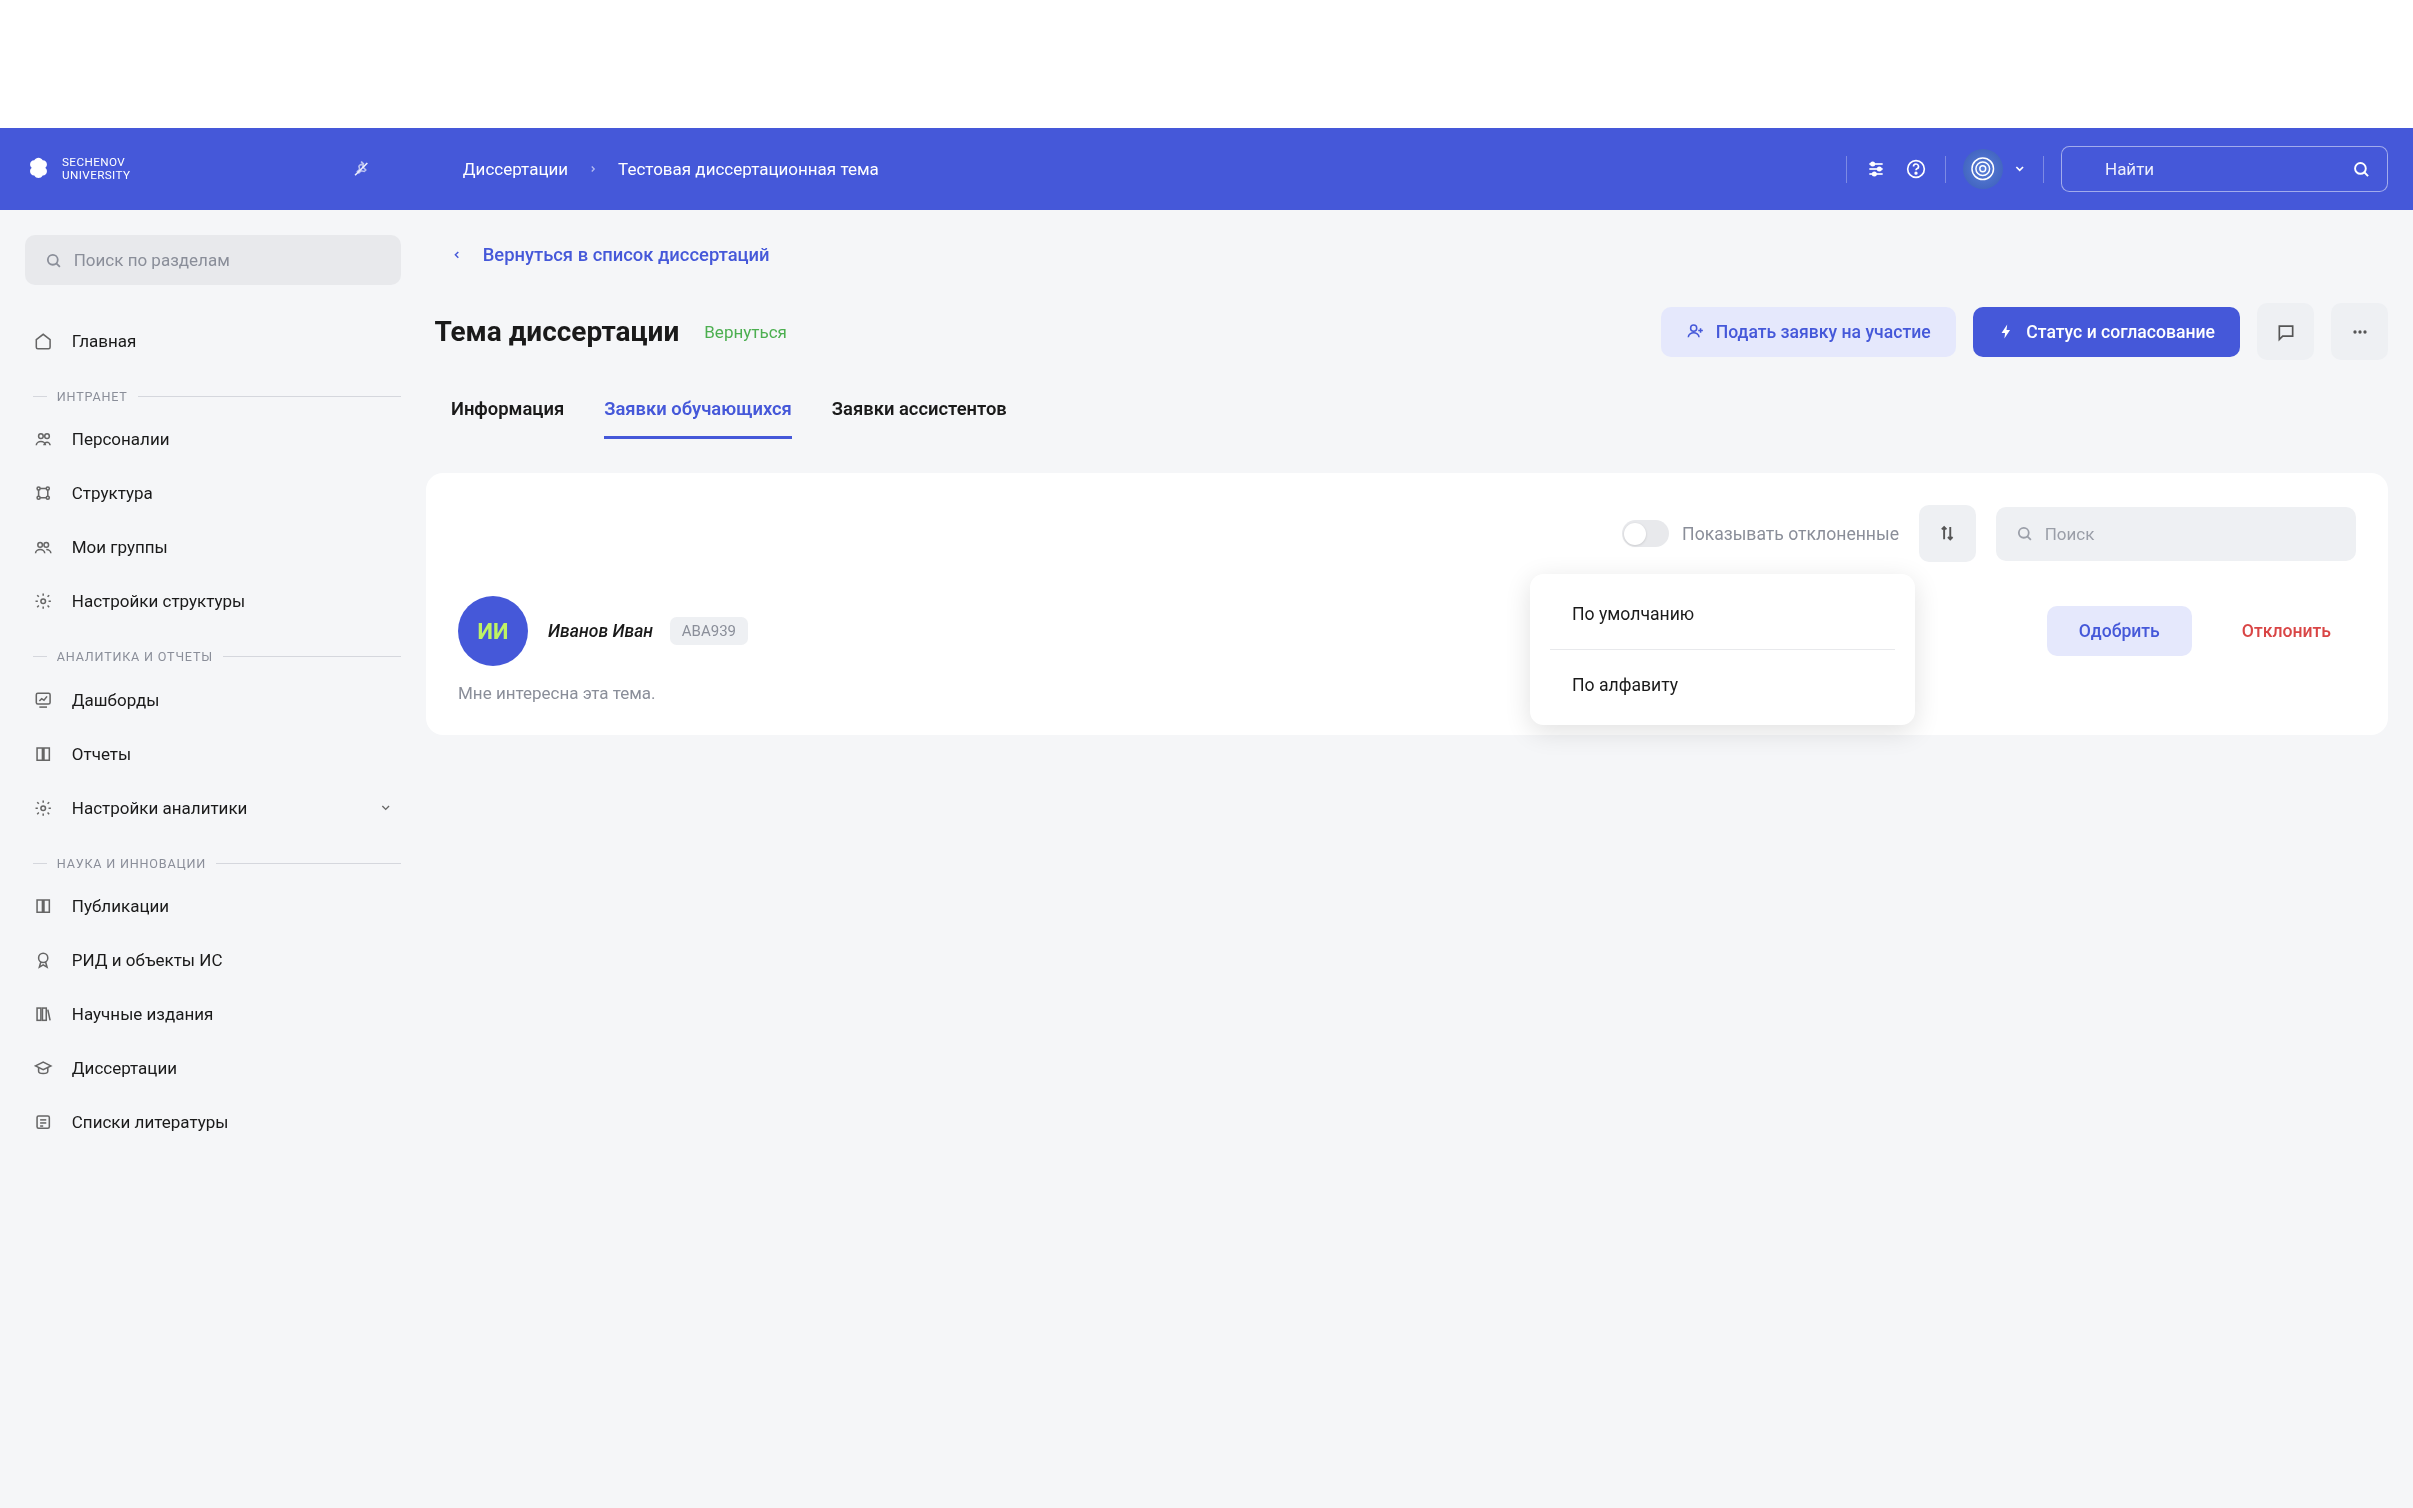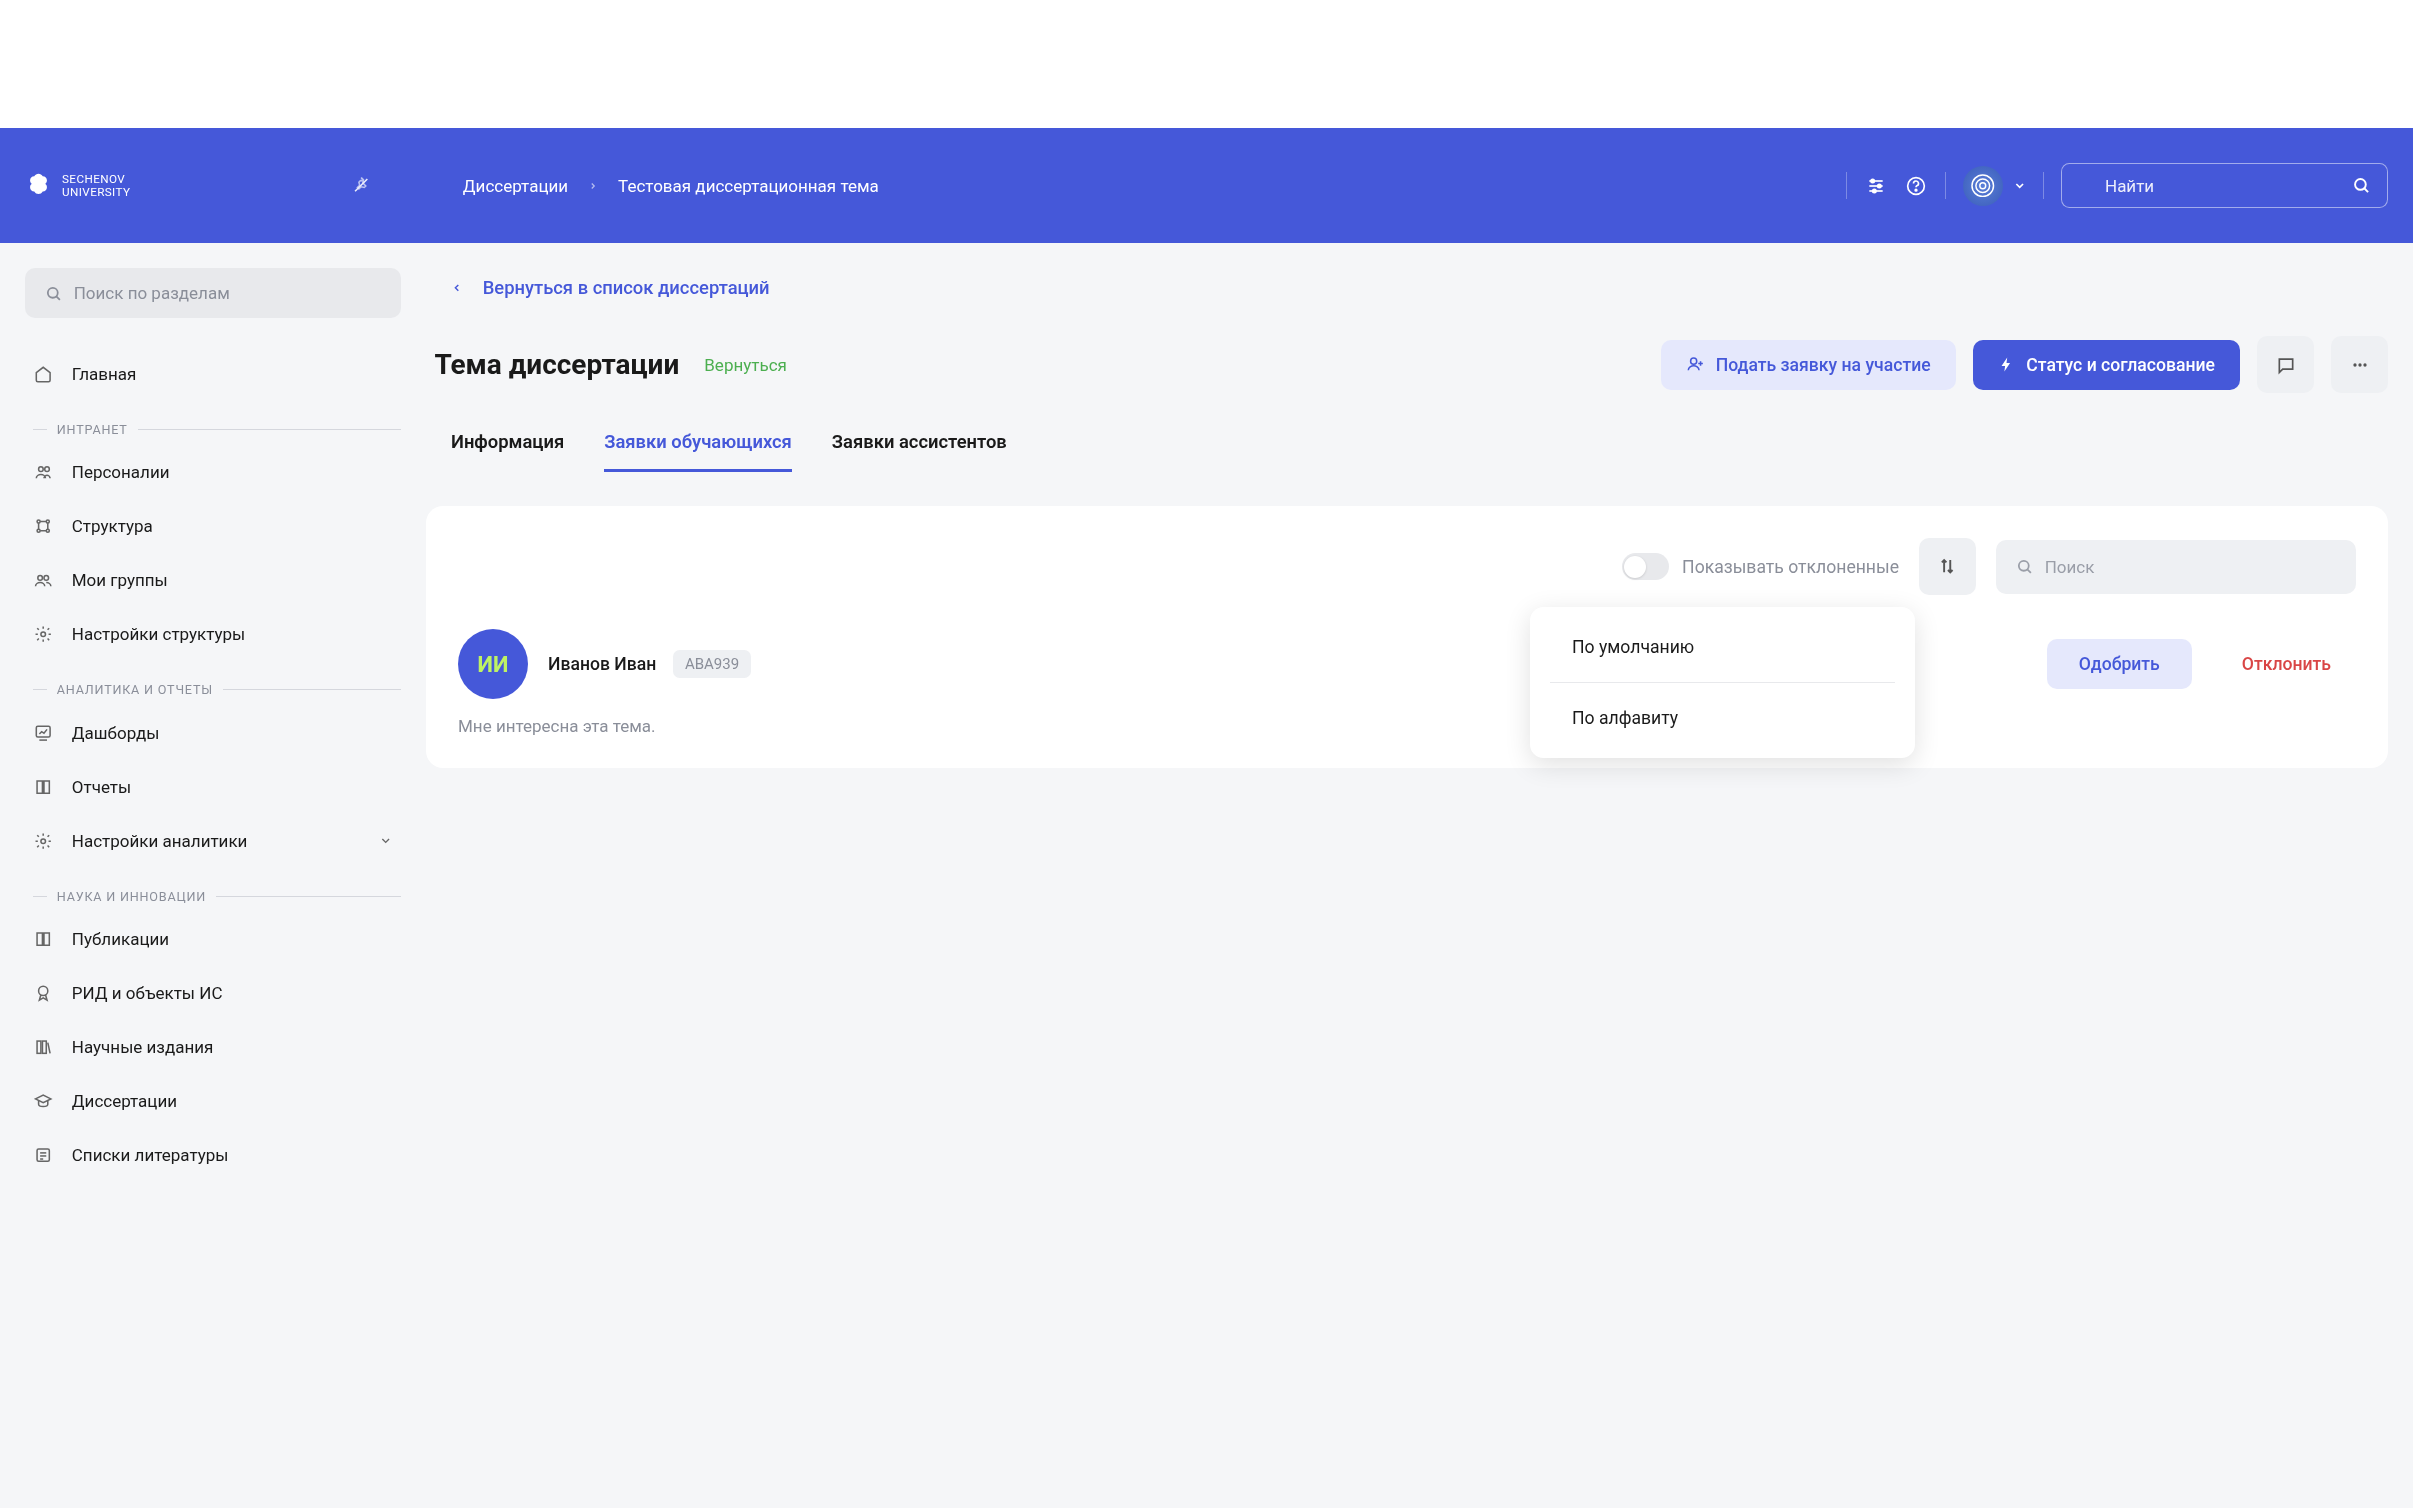--- a/index.html
+++ b/index.html
@@ -10,21 +10,21 @@
     }
     body {
       background: #f5f6f8;
       color: #1a1a1a;
     }
     .top-spacer {
       height: 128px;
       background: #fff;
     }
     .header {
-      height: 115px;
+      height: 82px;
       background: #4558d9;
       display: flex;
       align-items: center;
       padding: 0 25px;
       gap: 17px;
     }
     .logo-area {
       display: flex;
       align-items: center;
       gap: 10px;
@@ -373,20 +373,21 @@
       font-weight: 700;
     }
     .applicant-info {
       display: flex;
       align-items: center;
       gap: 17px;
     }
     .applicant-name {
       font-size: 17.6px;
       font-weight: 500;
+      font-style: italic;
     }
     .applicant-tag {
       background: #eef0f3;
       color: #8a8e99;
       font-size: 15px;
       padding: 5px 11.7px;
       border-radius: 6.7px;
     }
     .applicant-actions {
       margin-left: auto;

